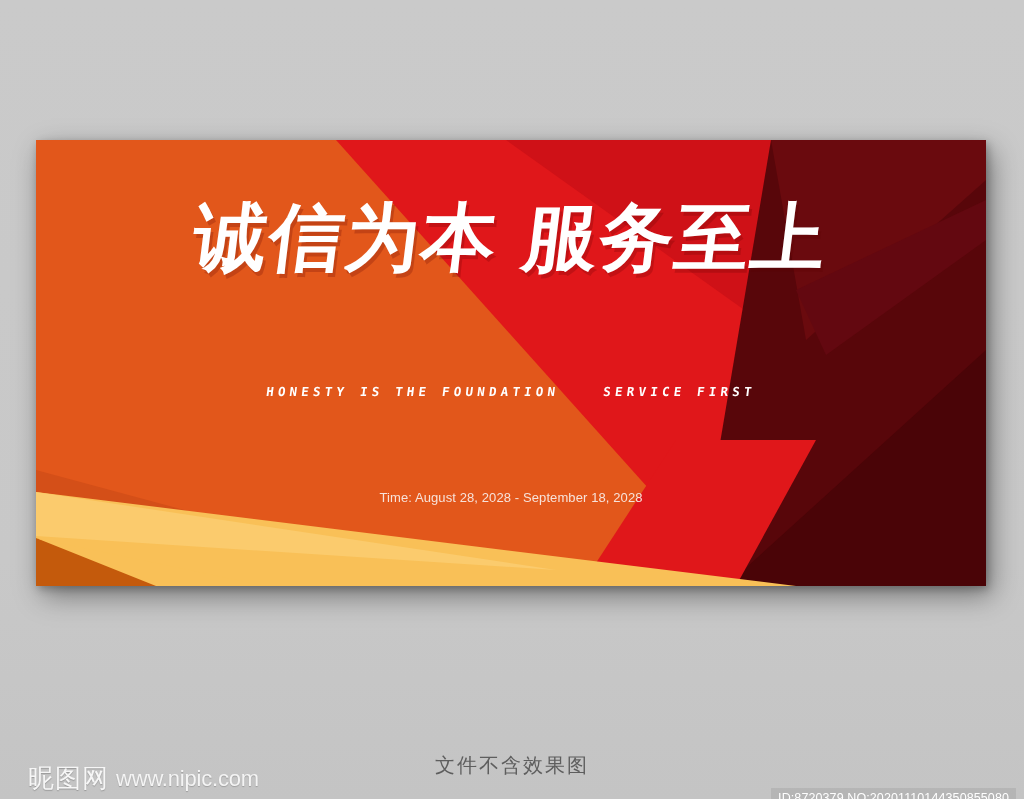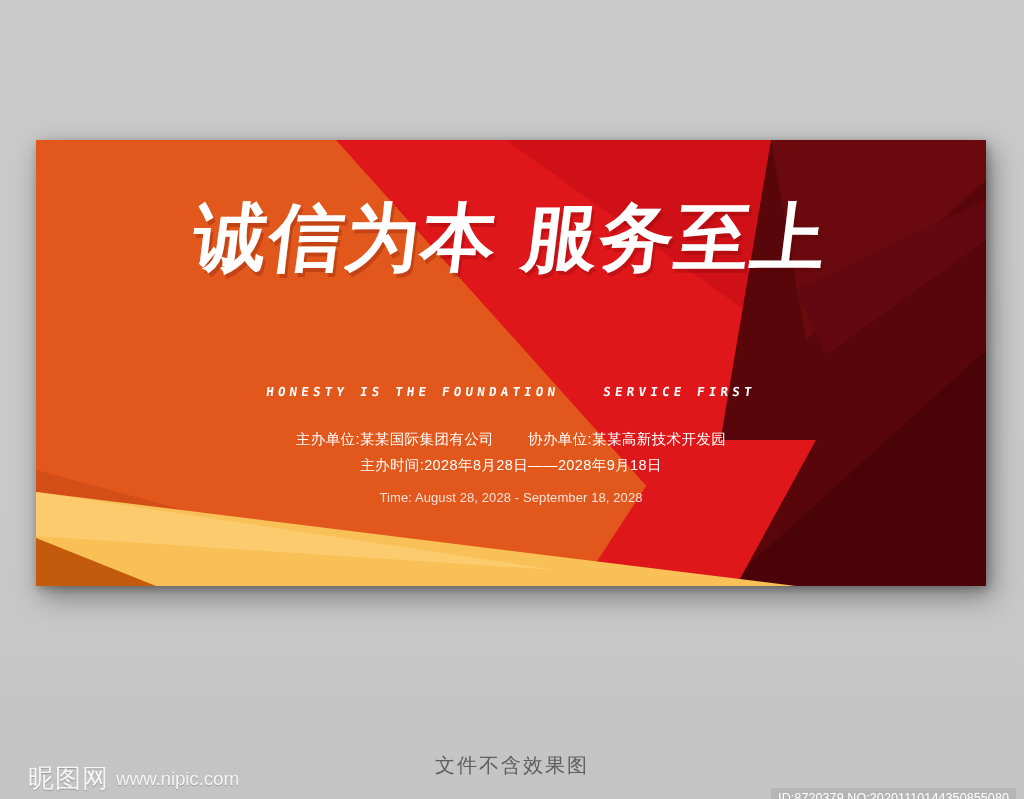--- a/index.html
+++ b/index.html
@@ -134,21 +134,21 @@
     opacity: 0.85;
   }
   #watermark .wm-logo {
     font-size: 26px;
     color: #ffffff;
     letter-spacing: 1px;
     font-family: "DejaVu Serif", "Liberation Serif", serif;
     text-shadow: 0 1px 1px rgba(120,120,120,0.7);
   }
   #watermark .wm-url {
-    font-size: 19px;
+    font-size: 22px;
     color: #fdfdfd;
     letter-spacing: -0.2px;
     text-shadow: 0 1px 1px rgba(120,120,120,0.6);
   }
 
   #id-badge {
     position: absolute;
     right: 8px;
     top: 788px;
     background: rgba(170,170,170,0.55);
@@ -201,23 +201,21 @@
 
         <polygon points="0,398 150,446 0,446" fill="#c45a0c"></polygon>
 
         <polygon points="0,398 230,446 120,446" fill="#f9c057"></polygon>
       </svg>
 
       <div class="banner-text" id="headline"><span>诚信为本</span><span class="gap"></span><span>服务至上</span></div>
 
       <div class="banner-text" id="tagline"><span>HONESTY IS THE FOUNDATION</span><span class="gap"></span><span>SERVICE FIRST</span></div>
 
-      <div class="banner-text" id="org-line"><span>主办单位:某某国际集团有公司</span><span class="gap"></span><span>协办单位:某某高新技术开发园</span></div>
-
-      <div class="banner-text" id="date-line">主办时间:2028年8月28日——2028年9月18日</div>
+
 
 
       <div class="banner-text" id="en-line-2">Time: August 28, 2028 - September 18, 2028</div>
 
     </div>
   </div>
 
   <div id="bottom-caption">文件不含效果图</div>
 
   <div id="watermark">

